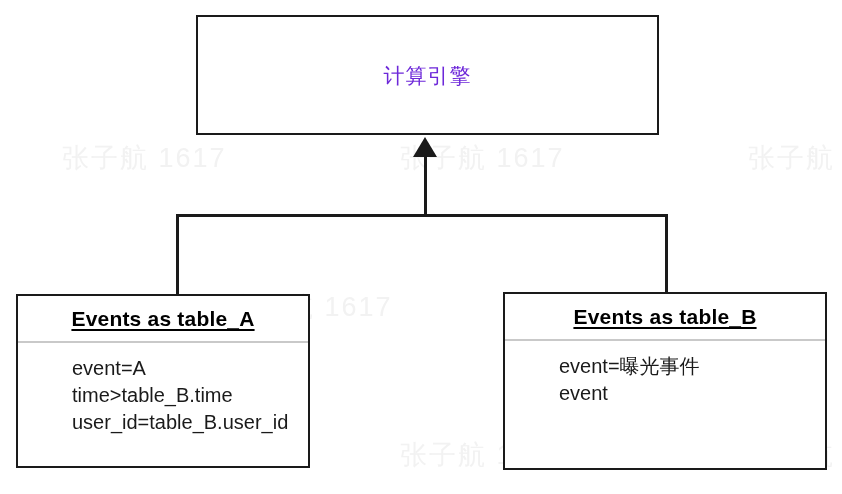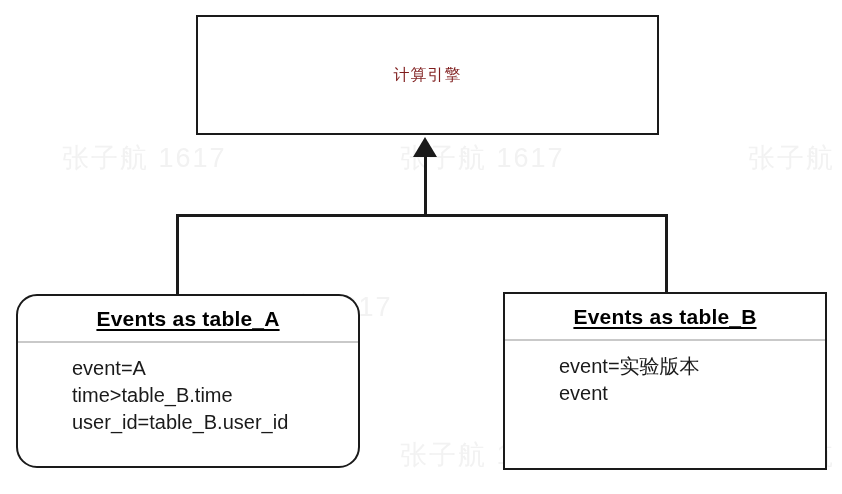--- a/index.html
+++ b/index.html
@@ -54,23 +54,23 @@
   #engine-box {
     left: 196px;
     top: 15px;
     width: 463px;
     height: 120px;
     display: flex;
     align-items: center;
     justify-content: center;
   }
   #engine-label {
-    font-size: 16px;
+    font-size: 21px;
     line-height: 1;
-    color: #7f1d1d;
+    color: #6d28d9;
     letter-spacing: 1px;
   }
 
   
   .table-box {
     display: block;
     padding: 0;
   }
   .table-header {
     height: 47px;
@@ -96,23 +96,22 @@
   .field-line {
     font-size: 20px;
     line-height: 27px;
     color: #1a1a1a;
     white-space: nowrap;
   }
 
   #table-a-box {
     left: 16px;
     top: 294px;
-    width: 344px;
+    width: 294px;
     height: 174px;
-    border-radius: 21px;
   }
   #table-b-box {
     left: 503px;
     top: 292px;
     width: 324px;
     height: 178px;
   }
 
   
   .conn {
@@ -192,18 +191,18 @@
       <div class="field-line">time&gt;table_B.time</div>
       <div class="field-line">user_id=table_B.user_id</div>
     </div>
   </div>
 
   <div class="box table-box" id="table-b-box">
     <div class="table-header">
       <span class="table-header-label">Events as table_B</span>
     </div>
     <div class="table-body">
-      <div class="field-line">event=实验版本</div>
+      <div class="field-line">event=曝光事件</div>
       <div class="field-line">event</div>
     </div>
   </div>
 
 </div>
 
 </body></html>

